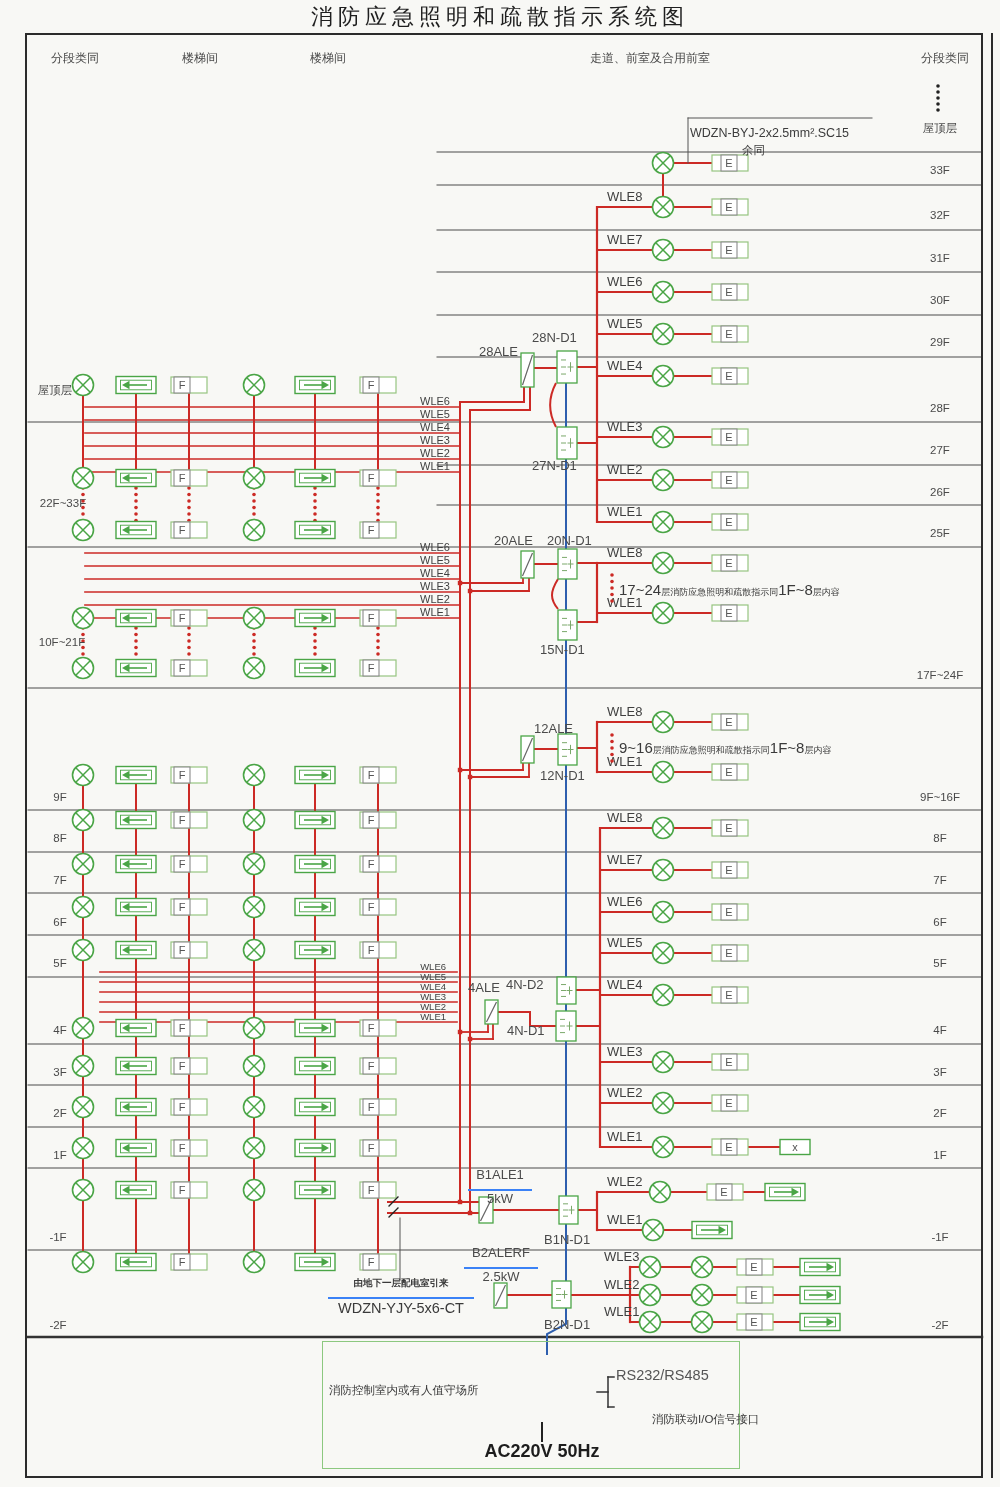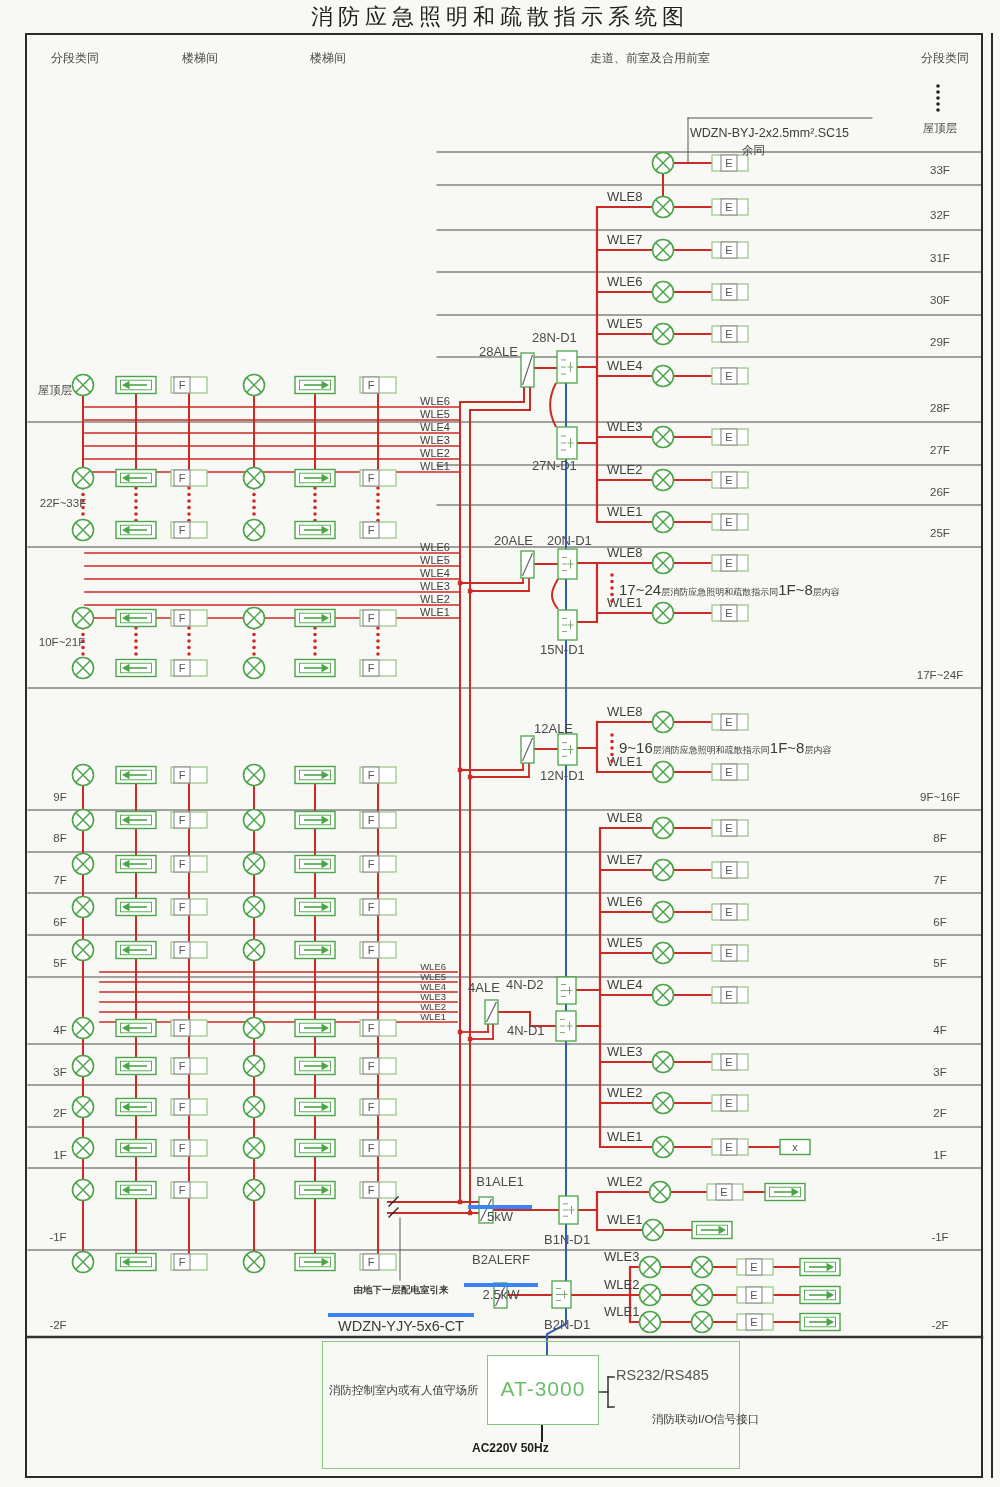--- a/index.html
+++ b/index.html
@@ -5,21 +5,21 @@
   html,body{margin:0;padding:0;background:#fbfbf9;}
   .canvas{position:relative;width:1000px;height:1487px;background:#f8f8f5;
     font-family:"Liberation Sans",sans-serif;overflow:hidden;}
   .abs{position:absolute;white-space:nowrap;color:#474747;}
   svg text{font-family:"Liberation Sans",sans-serif;}
   .hdr{font-size:12px;color:#4a4a4a;}
   .pl{font-size:13px;color:#4a4a4a;}
   .znb{font-size:15px;color:#3a3a3a;}
   .zns{font-size:9px;color:#3a3a3a;}
   .ublk{text-align:center;}
-  .ublk .u{display:block;border-bottom:4px solid #3b82f6;padding-bottom:16px;margin-top:7px;}
+  .ublk .u{display:block;border-bottom:2px solid #3b82f6;padding-bottom:7px;}
   #ctrl-room{border:1.5px solid #8cc87f;}
   #at3000{border:1.5px solid #86c57e;background:#fff;text-align:center;
     font-size:21px;letter-spacing:1px;color:#6abf69;line-height:66px;}
 </style>
 </head>
 <body>
 
 <div class="canvas">
 
   <div class="abs" id="title" style="left:0;top:2px;width:1000px;text-align:center;font-size:22px;letter-spacing:5px;color:#1f1f1f;">消防应急照明和疏散指示系统图</div>
@@ -1300,17 +1300,16 @@
     <span>2.5kW</span>
   </div>
 
   <div class="abs ublk" style="left:328px;top:1277px;width:146px;">
     <span class="u" style="font-size:9.5px;font-weight:bold;color:#3a3a3a;">由地下一层配电室引来</span>
     <span style="font-size:14.5px;color:#3a3a3a;">WDZN-YJY-5x6-CT</span>
   </div>
 
   <div class="abs" id="ctrl-room" style="left:322px;top:1341px;width:416px;height:126px;"></div>
   <div class="abs" style="left:329px;top:1383px;font-size:11.5px;color:#3a3a3a;">消防控制室内或有人值守场所</div>
-  <div class="abs" id="at3000" style="left:487px;top:1355px;width:110px;height:68px;">AT-3000</div>
   <div class="abs" style="left:616px;top:1367px;font-size:14.5px;color:#555;">RS232/RS485</div>
   <div class="abs" style="left:612px;top:1412px;font-size:11.5px;color:#3a3a3a;margin-left:40px;">消防联动I/O信号接口</div>
-  <div class="abs" style="left:472px;top:1441px;width:140px;font-size:12px;font-weight:600;color:#1d1d1d;">AC220V  50Hz</div>
+  <div class="abs" style="left:472px;top:1441px;width:140px;text-align:center;font-size:18px;font-weight:600;color:#1d1d1d;">AC220V  50Hz</div>
 </div>
 
 </body></html>

